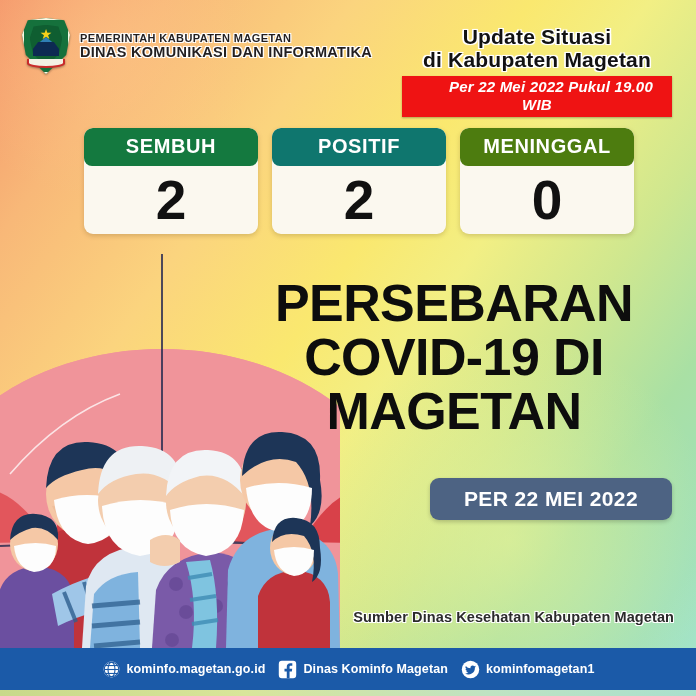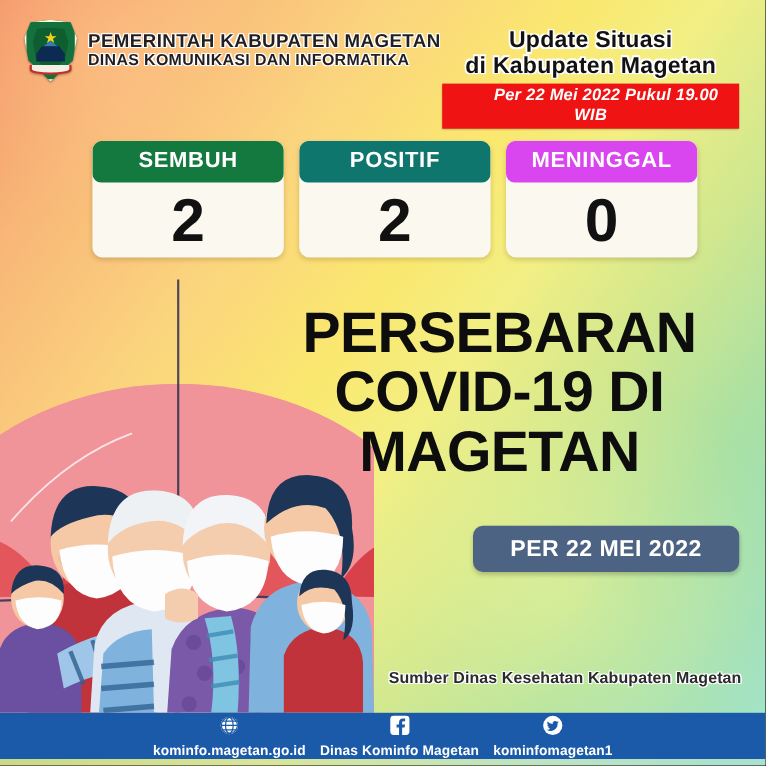--- a/index.html
+++ b/index.html
@@ -33,21 +33,21 @@
   .crest .star{position:absolute;left:50%;top:16%;transform:translateX(-50%);
      color:#f4d11a;font-size:14px;line-height:1;}
   .crest .gate{position:absolute;left:22%;top:42%;width:56%;height:26%;background:#0d2a52;
      clip-path:polygon(0 55%,22% 0,78% 0,100% 55%,100% 100%,0 100%);}
   .crest .gate2{position:absolute;left:30%;top:34%;width:40%;height:14%;background:#2f7fb5;
      clip-path:polygon(0 100%,50% 0,100% 100%);}
   .crest .wave{position:absolute;left:10%;bottom:10%;width:80%;height:16%;background:#c92b2b;border-radius:0 0 50% 50%;}
   .crest .wave2{position:absolute;left:14%;bottom:14%;width:72%;height:12%;background:#f3f1e4;border-radius:0 0 50% 50%;}
 
   .hdr-txt{line-height:1.12;}
-  .hdr-l1{font-size:17px;font-weight:bold;color:#231f20;letter-spacing:.4px;
+  .hdr-l1{font-size:11px;font-weight:bold;color:#231f20;letter-spacing:.4px;
      text-shadow:-1px -1px 0 #fff,1px -1px 0 #fff,-1px 1px 0 #fff,1px 1px 0 #fff,0 0 2px #fff;}
   .hdr-l2{font-size:14.5px;font-weight:bold;color:#231f20;letter-spacing:.3px;
      text-shadow:-1px -1px 0 #fff,1px -1px 0 #fff,-1px 1px 0 #fff,1px 1px 0 #fff,0 0 2px #fff;}
 
   .hdr-right{position:absolute;right:24px;top:26px;text-align:center;width:270px;}
   .upd1,.upd2{font-size:21px;font-weight:bold;color:#121212;line-height:1.08;letter-spacing:.2px;
      text-shadow:-1.4px -1.4px 0 #fff,1.4px -1.4px 0 #fff,-1.4px 1.4px 0 #fff,1.4px 1.4px 0 #fff,0 0 3px #fff;}
   .ribbon{margin-top:5px;background:#ef1313;padding:2px 6px 3px;display:inline-block;
      box-shadow:0 1px 2px rgba(0,0,0,.3);}
   .ribbon span{font-size:15px;font-weight:bold;font-style:italic;color:#fff;letter-spacing:.2px;margin-left:28px;}
@@ -71,21 +71,21 @@
      padding:9px 34px;z-index:7;box-shadow:0 2px 4px rgba(0,0,0,.2);}
   .datebadge span{font-size:21px;font-weight:bold;color:#fff;letter-spacing:.4px;}
 
   .source{position:absolute;right:22px;top:608px;z-index:7;}
   .source span{font-size:14.5px;font-weight:bold;color:#2b2b2b;letter-spacing:.1px;
      text-shadow:-1px -1px 0 #fff,1px -1px 0 #fff,-1px 1px 0 #fff,1px 1px 0 #fff;padding-left:45px;}
 
   
   .footer{position:absolute;left:0;bottom:6px;width:696px;height:42px;background:#1b5aa8;
      display:flex;align-items:center;justify-content:center;gap:13px;z-index:9;}
-  .fitem{display:flex;align-items:center;gap:6px;flex-direction:column;}
+  .fitem{display:flex;align-items:center;gap:6px;}
   .fitem span{font-size:12.5px;font-weight:bold;color:#fff;letter-spacing:.1px;}
   .fico{width:19px;height:19px;flex:0 0 19px;display:block;}
   .footbase{position:absolute;left:0;bottom:0;width:696px;height:6px;z-index:10;
      background:linear-gradient(90deg,#c8d98a 0%,#d9e59a 35%,#bfe3c2 70%,#a9e0cd 100%);}
 </style>
 </head>
 <body>
 
 <div id="poster">
 
@@ -128,21 +128,21 @@
     </div>
     <div class="card">
       <div class="cap" style="background:#0f766e">
         <span>POSITIF</span>
       </div>
       <div class="num">
         <span>2</span>
       </div>
     </div>
     <div class="card">
-      <div class="cap" style="background:#d946ef">
+      <div class="cap" style="background:#4d7c0f">
         <span>MENINGGAL</span>
       </div>
       <div class="num">
         <span>0</span>
       </div>
     </div>
   </div>
 
   <svg class="illus" viewBox="0 0 350 404">
     <defs>

